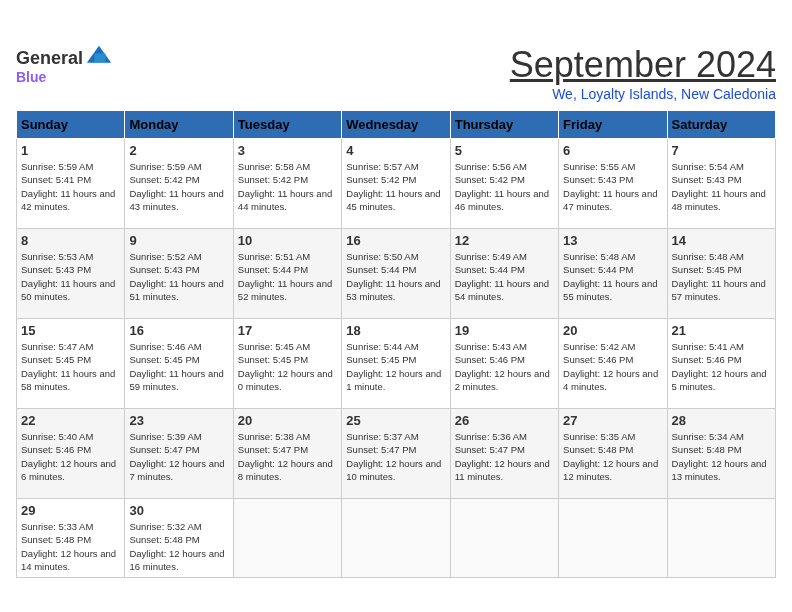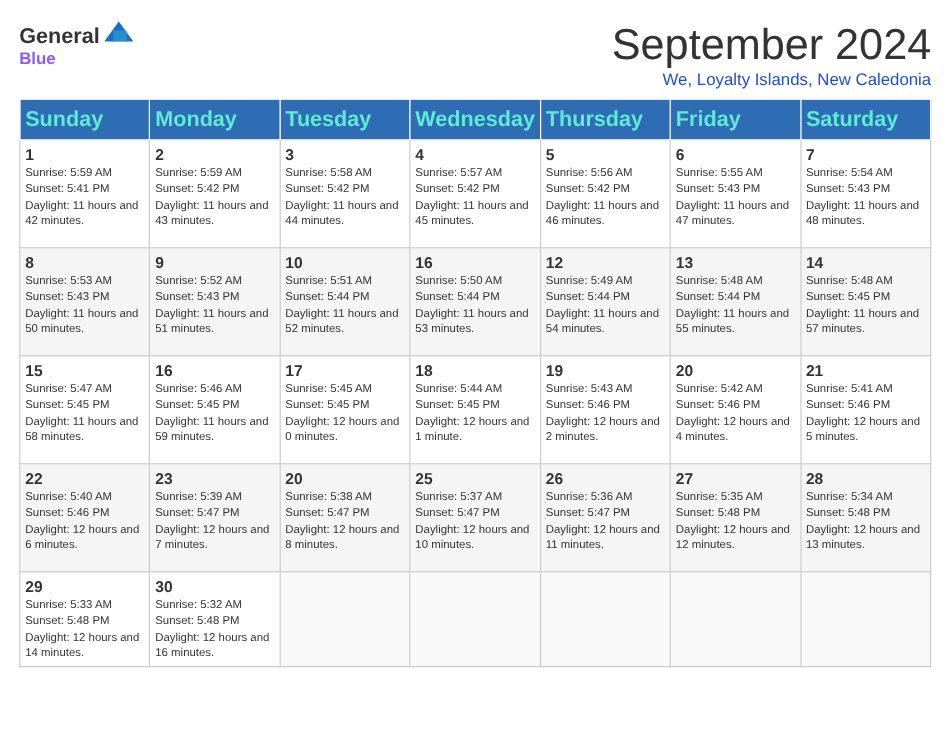--- a/index.html
+++ b/index.html
@@ -8,20 +8,21 @@
       background: #fff;
       width: 792px;
       min-height: 612px;
       padding: 16px;
     }
     .header {
       display: flex;
       justify-content: space-between;
       align-items: flex-start;
       margin-bottom: 8px;
+      margin-top: 28px;
     }
     .logo {
       display: flex;
       flex-direction: column;
       align-items: flex-start;
     }
     .logo-text {
       display: flex;
       align-items: center;
       font-size: 18px;
@@ -35,34 +36,35 @@
       height: 28px;
       margin-left: 2px;
     }
     .title-section {
       text-align: right;
     }
     .month-title {
       font-size: 36px;
       color: #333;
       font-weight: normal;
+      text-decoration: underline;
     }
     .location {
       font-size: 14px;
       color: #1d4ed8;
     }
     .calendar {
       width: 100%;
       border-collapse: collapse;
     }
     .calendar th {
       background-color: #2e6db4;
-      color: #5eead4;
+      color: #000000;
       padding: 6px 4px;
-      font-size: 18px;
+      font-size: 13px;
       font-weight: bold;
       text-align: left;
       border: 1px solid #fff;
     }
     .calendar td {
       vertical-align: top;
       border: 1px solid #ccc;
       padding: 4px;
       font-size: 10px;
       color: #333;

